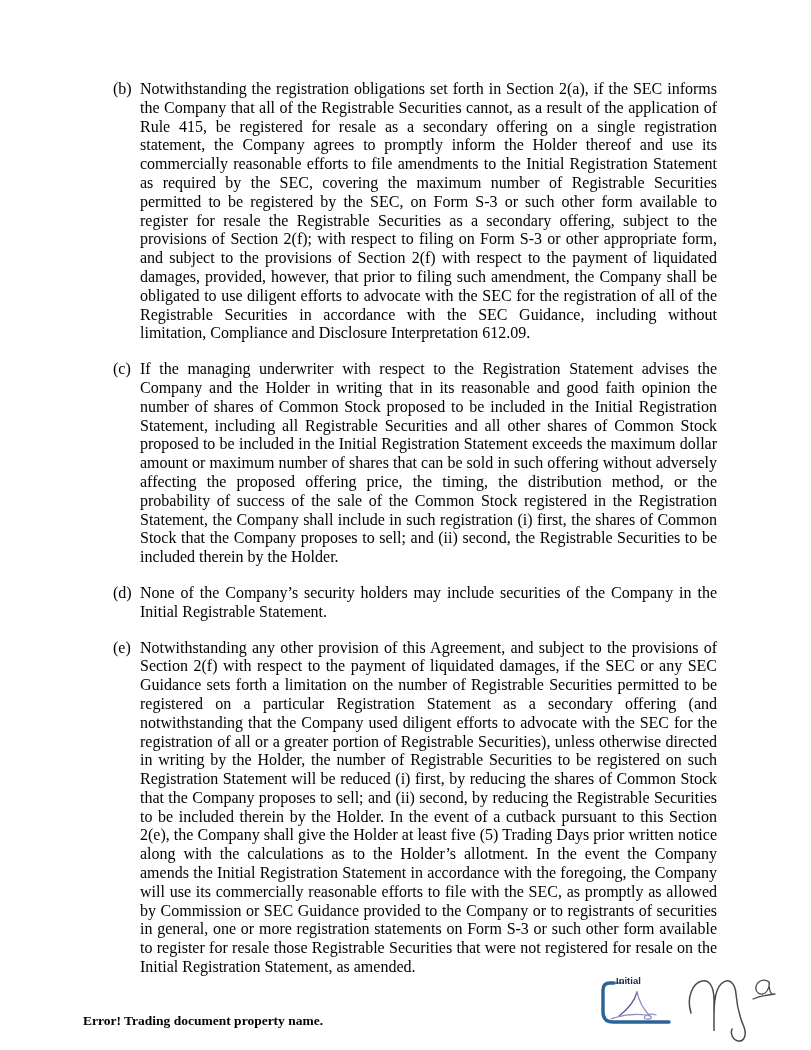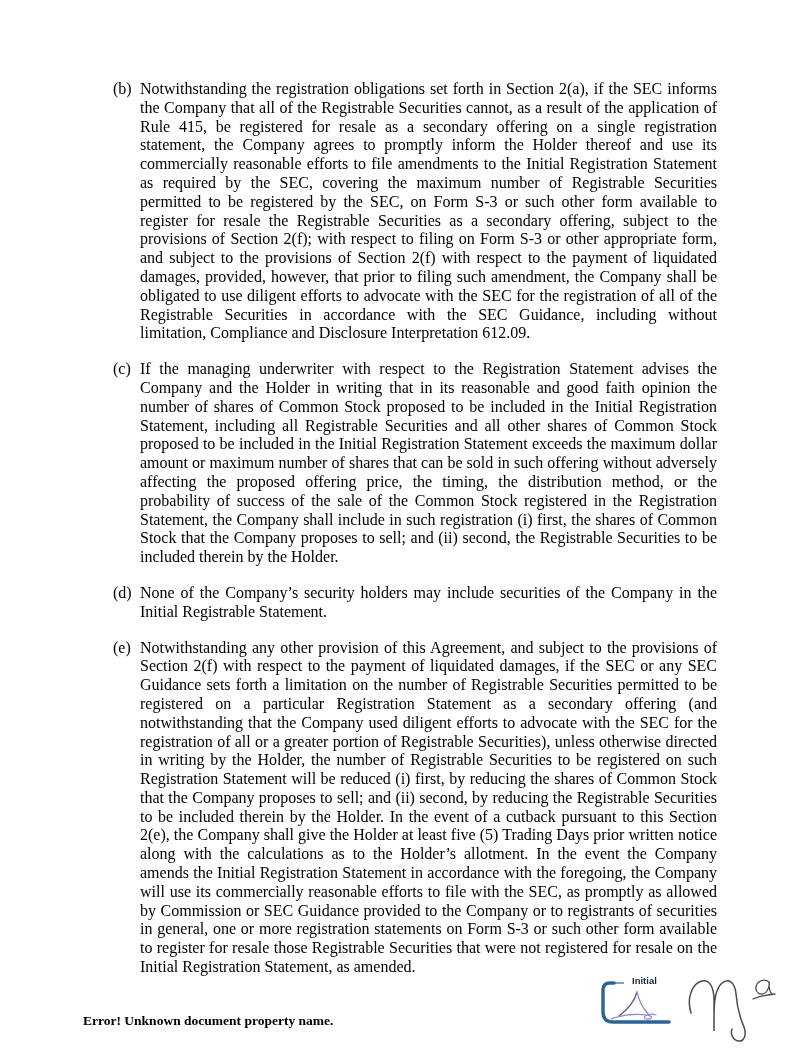--- a/index.html
+++ b/index.html
@@ -49,21 +49,21 @@
     position: absolute;
     left: 596px;
     top: 974px;
     width: 82px;
     height: 56px;
     cursor: pointer;
   }
   .initial-tab svg { position: absolute; left: 0; top: 0; }
   .initial-label {
     position: absolute;
-    left: 36px;
+    left: 20px;
     top: 2px;
     font-family: "Liberation Sans", sans-serif;
     font-weight: bold;
     font-size: 9.5px;
     line-height: 10px;
     color: #1a2742;
     white-space: nowrap;
   }
   .signature {
     position: absolute;
@@ -86,21 +86,21 @@
       <span class="plabel">(c)</span><span class="ptext">If the managing underwriter with respect to the Registration Statement advises the Company and the Holder in writing that in its reasonable and good faith opinion the number of shares of Common Stock proposed to be included in the Initial Registration Statement, including all Registrable Securities and all other shares of Common Stock proposed to be included in the Initial Registration Statement exceeds the maximum dollar amount or maximum number of shares that can be sold in such offering without adversely affecting the proposed offering price, the timing, the distribution method, or the probability of success of the sale of the Common Stock registered in the Registration Statement, the Company shall include in such registration (i) first, the shares of Common Stock that the Company proposes to sell; and (ii) second, the Registrable Securities to be included therein by the Holder.</span>
     </div>
     <div class="para">
       <span class="plabel">(d)</span><span class="ptext">None of the Company’s security holders may include securities of the Company in the Initial Registrable Statement.</span>
     </div>
     <div class="para">
       <span class="plabel">(e)</span><span class="ptext">Notwithstanding any other provision of this Agreement, and subject to the provisions of Section 2(f) with respect to the payment of liquidated damages, if the SEC or any SEC Guidance sets forth a limitation on the number of Registrable Securities permitted to be registered on a particular Registration Statement as a secondary offering (and notwithstanding that the Company used diligent efforts to advocate with the SEC for the registration of all or a greater portion of Registrable Securities), unless otherwise directed in writing by the Holder, the number of Registrable Securities to be registered on such Registration Statement will be reduced (i) first, by reducing the shares of Common Stock that the Company proposes to sell; and (ii) second, by reducing the Registrable Securities to be included therein by the Holder. In the event of a cutback pursuant to this Section 2(e), the Company shall give the Holder at least five (5) Trading Days prior written notice along with the calculations as to the Holder’s allotment. In the event the Company amends the Initial Registration Statement in accordance with the foregoing, the Company will use its commercially reasonable efforts to file with the SEC, as promptly as allowed by Commission or SEC Guidance provided to the Company or to registrants of securities in general, one or more registration statements on Form S-3 or such other form available to register for resale those Registrable Securities that were not registered for resale on the Initial Registration Statement, as amended.</span>
     </div>
   </div>
 
-  <div class="error-msg">Error! Unknown document property name.</div>
+  <div class="error-msg">Error! Trading document property name.</div>
 
   <div class="initial-tab">
     <svg width="82" height="56" viewBox="596 974 82 56">
       <path d="M614,983 L610,983 Q603,983 603,990 L603,1012 Q603,1022 613,1022 L669,1022" fill="none" stroke-width="3.4" stroke-linecap="round" stroke="#2b6394"></path>
       <path d="M612,983 L624,983" fill="none" stroke-width="1.2" stroke="#2b6394"></path>
       <path d="M637,992 C635,1000 628,1009 619,1016" fill="none" stroke-width="1.3" stroke-linecap="round" stroke="#5c5c96"></path>
       <path d="M637,992 C639,1001 644,1010 650,1016" fill="none" stroke-width="1.2" stroke-linecap="round" stroke="#8f8bc4"></path>
       <path d="M611,1019 C624,1014 639,1014 647,1015 C654,1016 652,1020 646,1019 C641,1018 648,1012 656,1015" fill="none" stroke-width="1.2" stroke-linecap="round" stroke="#8f8bc4"></path>
     </svg>
     <span class="initial-label">Initial</span>

